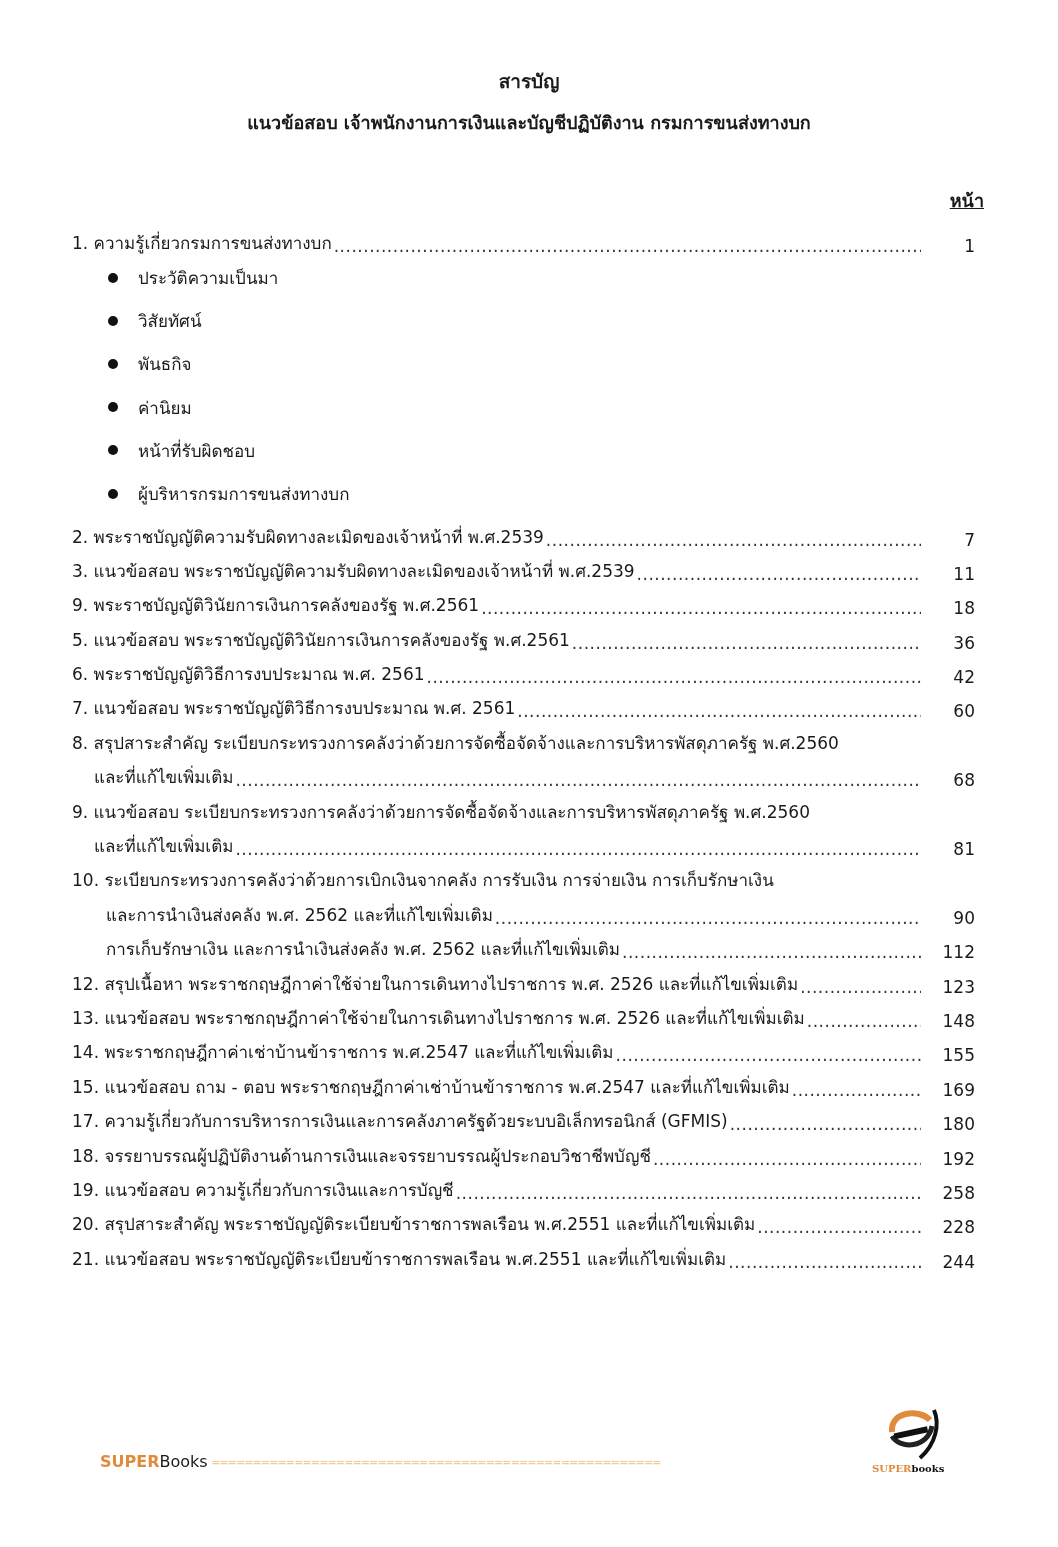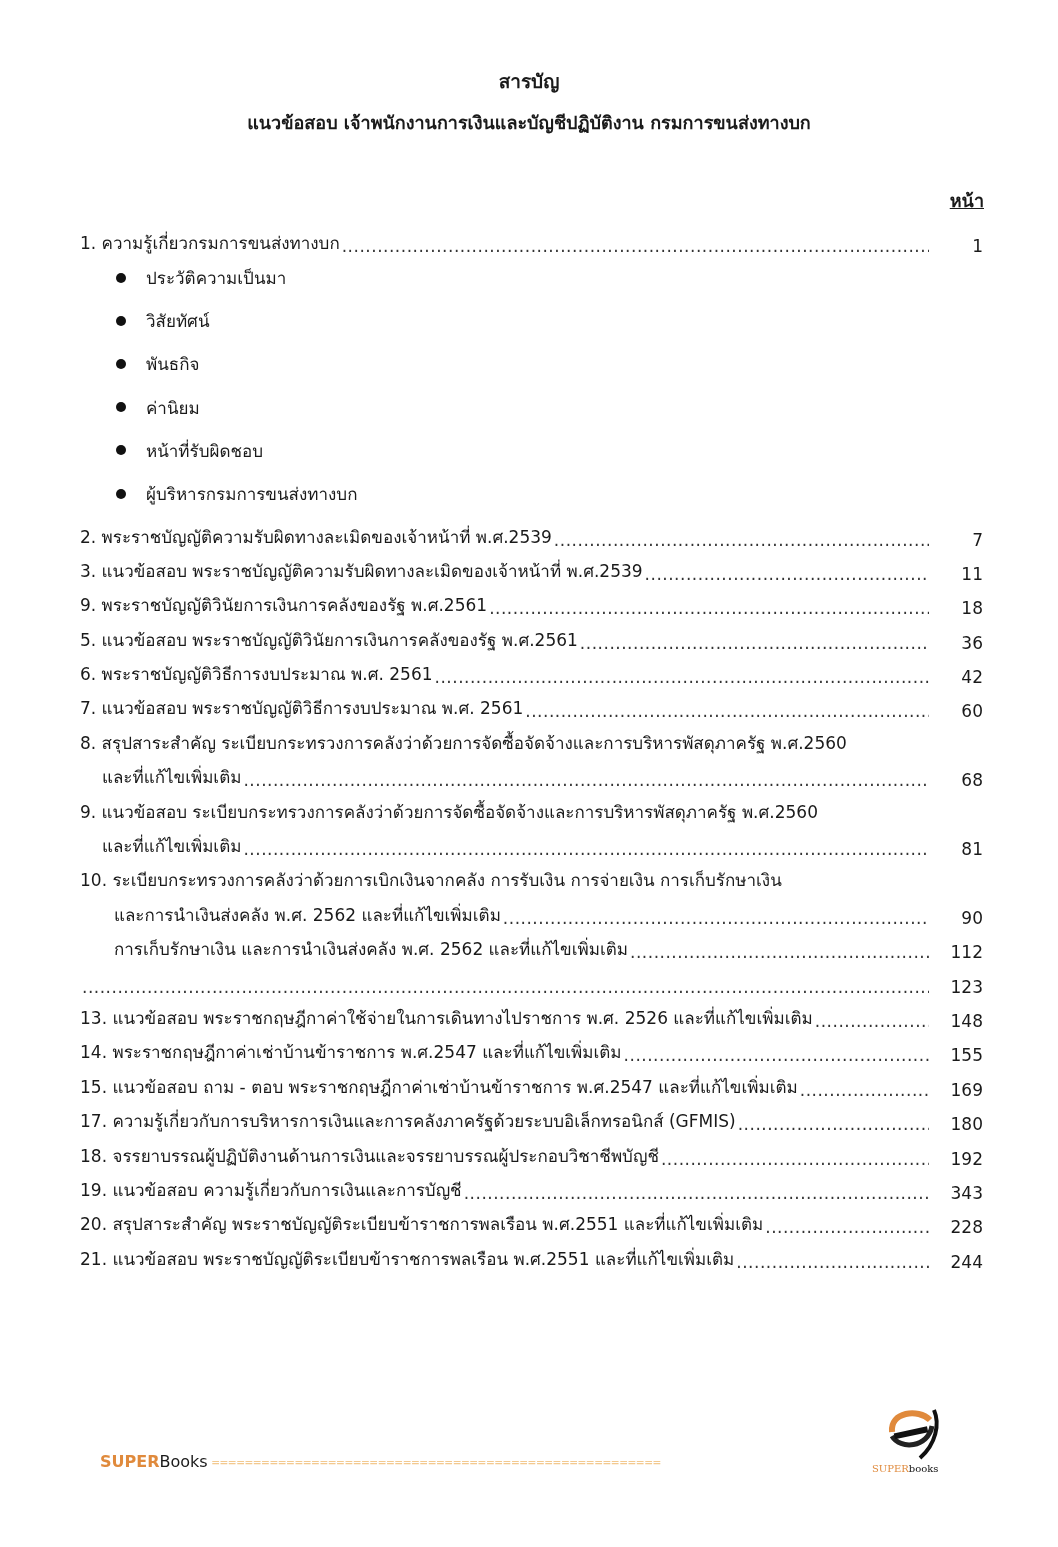--- a/index.html
+++ b/index.html
@@ -3,38 +3,38 @@
 <meta charset="utf-8">
 <style>
   html, body { margin: 0; padding: 0; background: #ffffff; }
   body { width: 1058px; height: 1547px; position: relative; overflow: hidden;
          font-family: "DejaVu Sans", "Liberation Sans", sans-serif; color: #1a1a1a; }
   .title { position: absolute; left: 0; width: 1058px; text-align: center; font-weight: bold; }
   .title-1 { top: 66px; font-size: 19px; }
   .title-2 { top: 108px; font-size: 18px; }
   .page-col-header { position: absolute; top: 186px; right: 74px; font-weight: bold; font-size: 18px; text-decoration: underline; }
 
-  .toc { position: absolute; left: 80px; top: 224px; width: 905px; font-size: 17px; }
+  .toc { position: absolute; left: 72px; top: 224px; width: 905px; font-size: 17px; }
   .row { position: relative; display: flex; align-items: flex-end; height: 34.4px; }
   .row .text { white-space: nowrap; }
   .row .leader { flex: 1; overflow: hidden; white-space: nowrap; margin: 0 6px 0 2px; color: #333; letter-spacing: 0.5px; }
   .row .leader::after { content: "........................................................................................................................................................................................................................................................................"; }
   .row .page { width: 48px; text-align: right; padding-right: 2px; }
   .row .indent { padding-left: 22px; }
   .row.cont .indent2 { padding-left: 34px; }
   .bullet-row { display: flex; align-items: center; height: 43.2px; padding-left: 36px; }
   .bullet { width: 10px; height: 10px; border-radius: 50%; background: #111; margin-right: 20px; }
   .toc-first { height: 32px; }
 
   .footer { position: absolute; top: 1452px; left: 100px; display: flex; align-items: center; font-size: 16px; }
   .footer .brand-super { color: #e08a3c; font-weight: bold; }
   .footer .brand-books { color: #1a1a1a; }
   .footer .rule { color: #f3c98f; margin-left: 4px; letter-spacing: 0.5px; font-family: "DejaVu Sans Mono", monospace; font-size: 13px; }
   .logo { position: absolute; left: 870px; top: 1406px; width: 84px; height: 70px; }
-  .logo .lt { position: absolute; bottom: 2px; left: 2px; font-size: 10px; font-weight: normal; font-family: "DejaVu Serif", serif; }
+  .logo .lt { position: absolute; bottom: 2px; left: 2px; font-size: 10px; font-weight: bold; font-family: "DejaVu Serif", serif; }
   .logo .lt .s { color: #e08a3c; }
   .logo .lt .b { color: #111; }
 </style>
 </head>
 <body>
 
 <div class="title title-1">สารบัญ</div>
 <div class="title title-2">แนวข้อสอบ  เจ้าพนักงานการเงินและบัญชีปฏิบัติงาน  กรมการขนส่งทางบก</div>
 <div class="page-col-header">หน้า</div>
 
@@ -124,20 +124,21 @@
         <span class="text indent2">และการนำเงินส่งคลัง พ.ศ. 2562 และที่แก้ไขเพิ่มเติม</span>
         <span class="leader"></span>
         <span class="page">90</span>
       </div>
       <div class="row cont">
         <span class="text indent2">การเก็บรักษาเงิน และการนำเงินส่งคลัง พ.ศ. 2562 และที่แก้ไขเพิ่มเติม</span>
         <span class="leader"></span>
         <span class="page">112</span>
       </div>
       <div class="row">
+        <span class="text">12. สรุปเนื้อหา พระราชกฤษฎีกาค่าใช้จ่ายในการเดินทางไปราชการ พ.ศ. 2526 และที่แก้ไขเพิ่มเติม</span>
         <span class="leader"></span>
         <span class="page">123</span>
       </div>
       <div class="row">
         <span class="text">13. แนวข้อสอบ พระราชกฤษฎีกาค่าใช้จ่ายในการเดินทางไปราชการ พ.ศ. 2526 และที่แก้ไขเพิ่มเติม</span>
         <span class="leader"></span>
         <span class="page">148</span>
       </div>
       <div class="row">
         <span class="text">14. พระราชกฤษฎีกาค่าเช่าบ้านข้าราชการ พ.ศ.2547 และที่แก้ไขเพิ่มเติม</span>
@@ -155,21 +156,21 @@
         <span class="page">180</span>
       </div>
       <div class="row">
         <span class="text">18. จรรยาบรรณผู้ปฏิบัติงานด้านการเงินและจรรยาบรรณผู้ประกอบวิชาชีพบัญชี</span>
         <span class="leader"></span>
         <span class="page">192</span>
       </div>
       <div class="row">
         <span class="text">19. แนวข้อสอบ ความรู้เกี่ยวกับการเงินและการบัญชี</span>
         <span class="leader"></span>
-        <span class="page">343</span>
+        <span class="page">258</span>
       </div>
       <div class="row">
         <span class="text">20. สรุปสาระสำคัญ พระราชบัญญัติระเบียบข้าราชการพลเรือน พ.ศ.2551 และที่แก้ไขเพิ่มเติม</span>
         <span class="leader"></span>
         <span class="page">228</span>
       </div>
       <div class="row">
         <span class="text">21. แนวข้อสอบ พระราชบัญญัติระเบียบข้าราชการพลเรือน พ.ศ.2551 และที่แก้ไขเพิ่มเติม</span>
         <span class="leader"></span>
         <span class="page">244</span>

